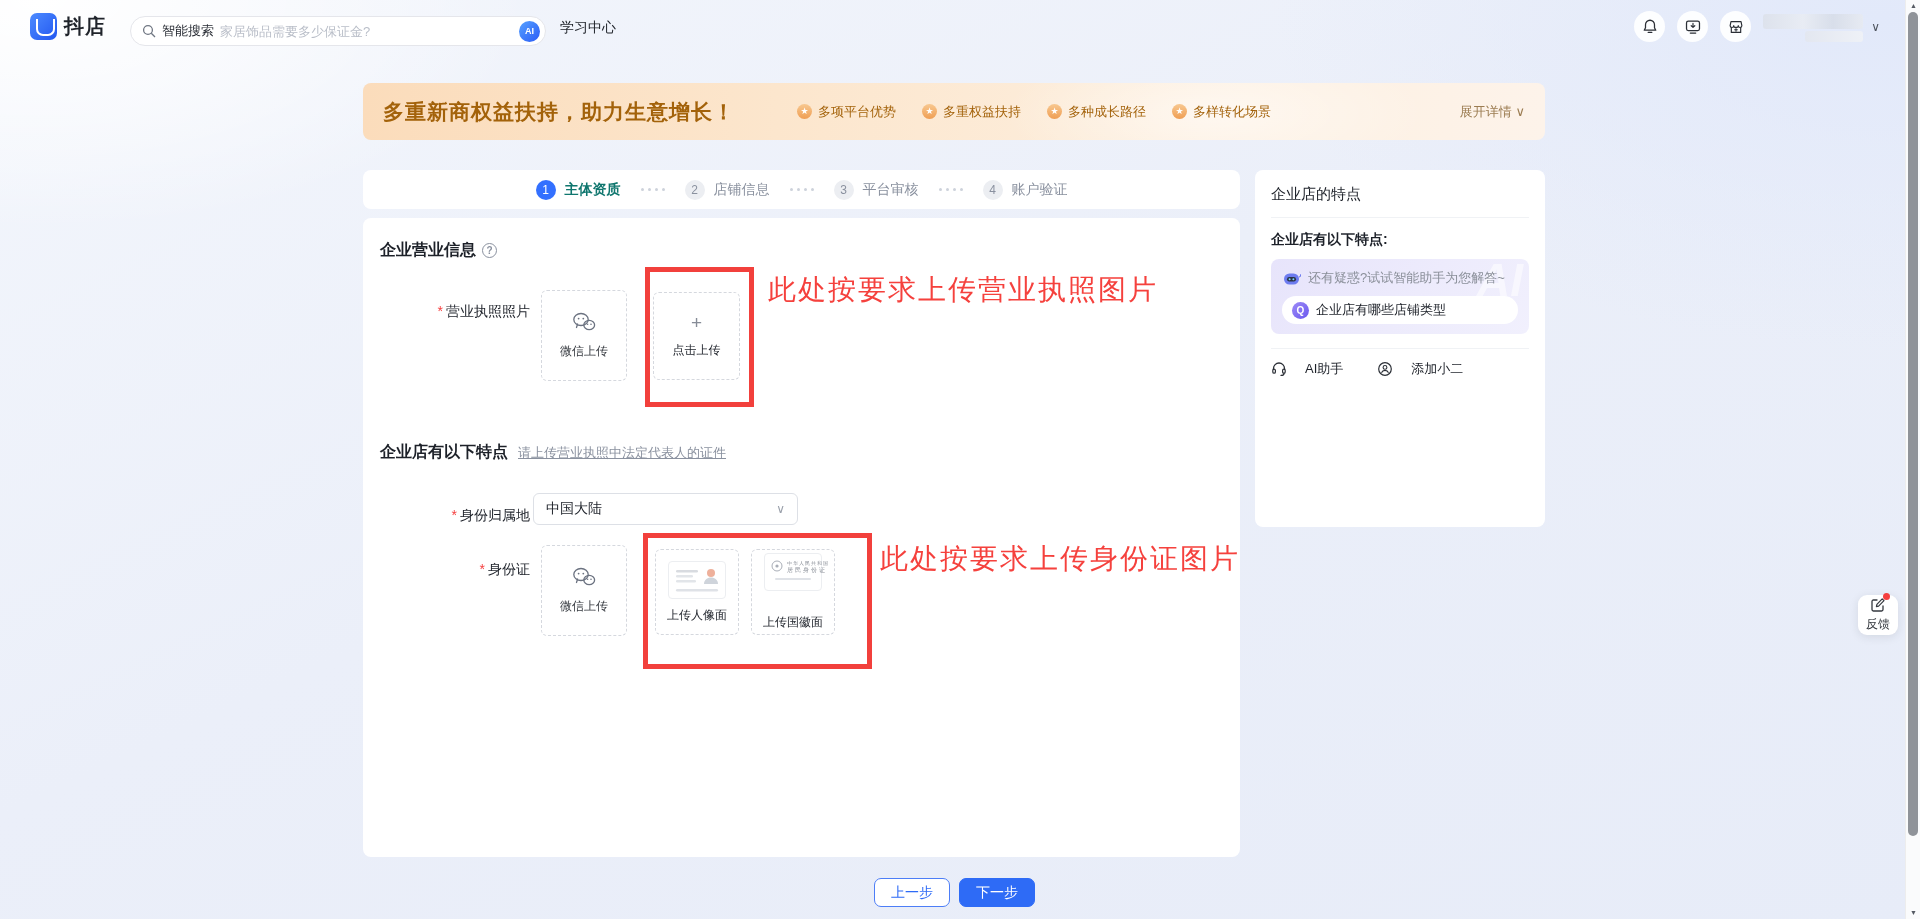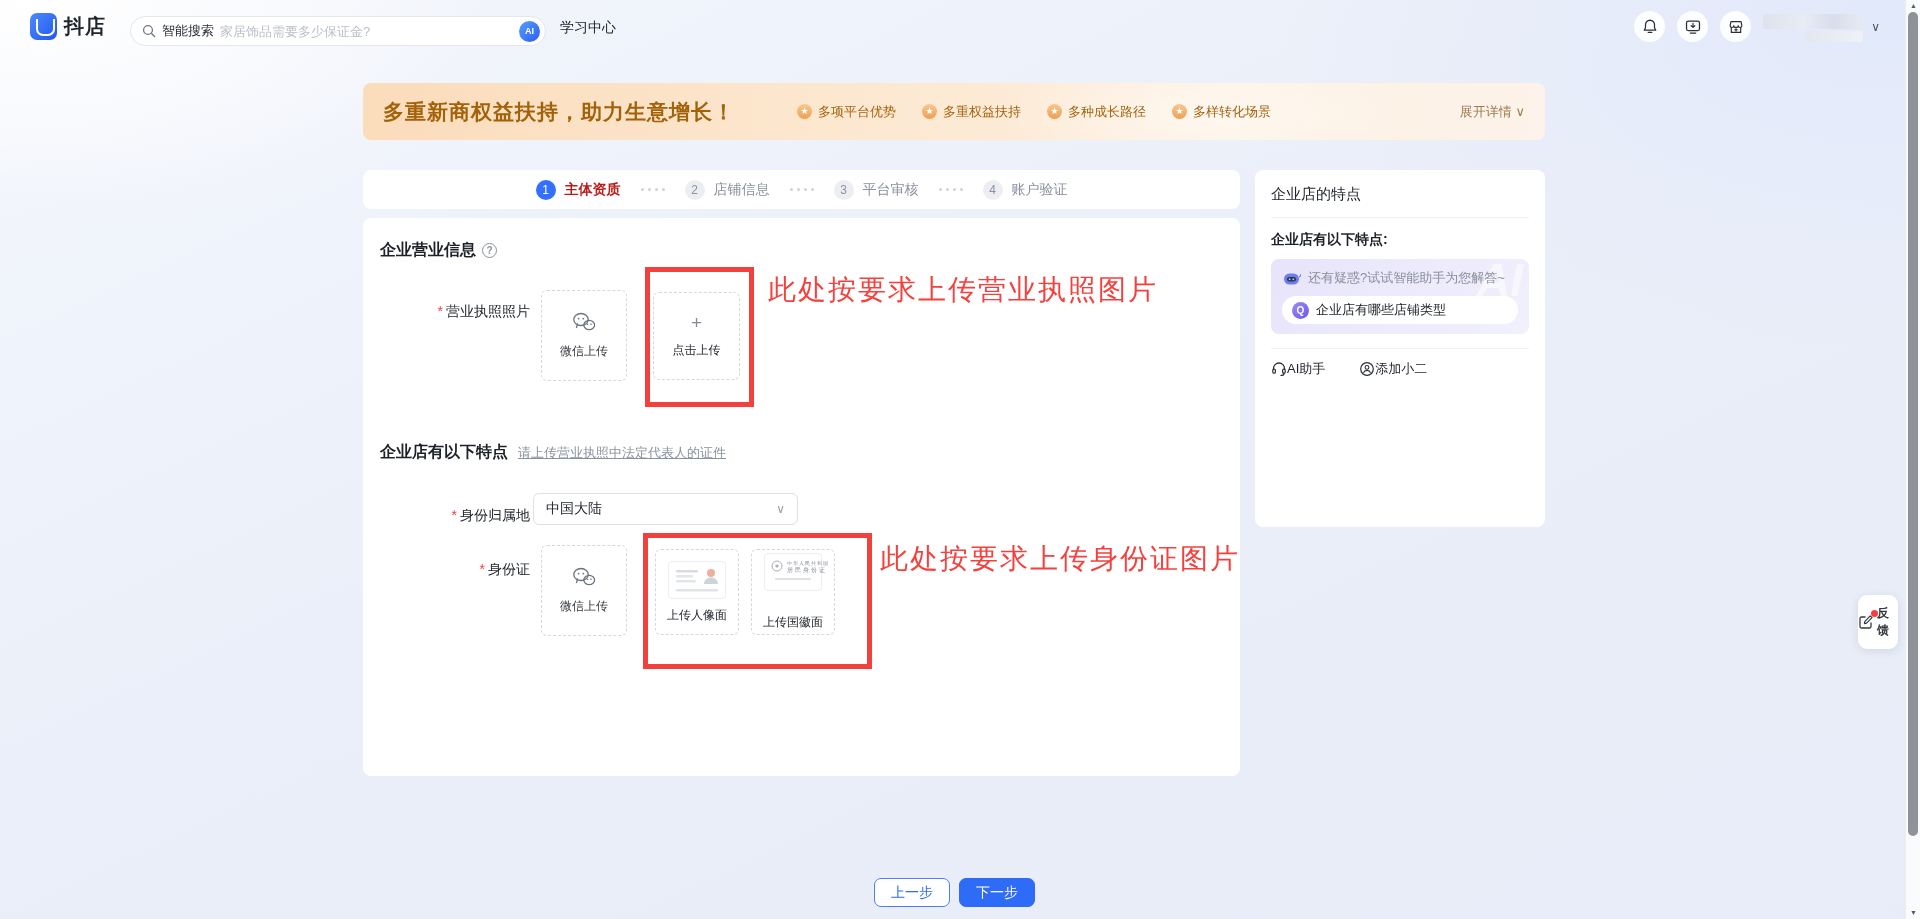--- a/index.html
+++ b/index.html
@@ -61,28 +61,28 @@
     text-align:center; }
   .banner-expand { margin-left:auto; font-size:13px; color:#9b7c51; cursor:pointer; position:relative; z-index:1; white-space:nowrap; }
 
   
   .steps-card { position:absolute; left:363px; top:170px; width:877px; height:39px; border-radius:8px;
     background:#fff; display:flex; align-items:center; justify-content:center; }
   .step { display:flex; align-items:center; gap:9px; font-size:14px; }
   .step-num { width:20px; height:20px; border-radius:50%; font-size:12px;
     display:flex; align-items:center; justify-content:center; }
   .step.active .step-num { background:#3370ff; color:#fff; }
-  .step.active .step-label { color:#b91c1c; font-weight:700; }
+  .step.active .step-label { color:#0f766e; font-weight:700; }
   .step:not(.active) .step-num { background:#eceef2; color:#8a919f; }
   .step:not(.active) .step-label { color:#8a919f; }
   .step-dots { display:flex; gap:4px; margin:0 20px; }
   .step-dots i { width:3px; height:3px; border-radius:50%; background:#cdd2db; }
 
   
-  .form-card { position:absolute; left:363px; top:218px; width:877px; height:558px; border-radius:8px;
+  .form-card { position:absolute; left:363px; top:218px; width:877px; height:639px; border-radius:8px;
     background:#fff; }
   .sec-title { position:absolute; left:17px; font-size:16px; font-weight:700; color:#1d2129;
     display:flex; align-items:center; gap:6px; }
   .sec-sub { font-size:13px; font-weight:400; color:#8a919f; margin-left:4px;text-decoration:underline; }
   .help-ic { width:15px; height:15px; border-radius:50%; border:1px solid #8a919f; color:#8a919f;
     font-size:10px; display:flex; align-items:center; justify-content:center; cursor:pointer; }
   .flabel { position:absolute; width:167px; text-align:right; font-size:14px; color:#1d2129; }
   .flabel .req { color:#f53f3f; margin-right:3px; }
 
   .upload-box { position:absolute; background:#fff; border:1px dashed #d5d8de; border-radius:6px;
@@ -112,32 +112,32 @@
   .assist-box .wm { position:absolute; right:6px; top:-6px; font-size:46px; font-weight:800;
     color:rgba(255,255,255,.55); font-style:italic; }
   .assist-hint { display:flex; align-items:center; gap:7px; font-size:13px; color:#8a8f99; position:relative; }
   .assist-q { margin-top:9px; background:#fff; border-radius:15px; height:28px; display:flex;
     align-items:center; gap:7px; padding:0 10px; font-size:13px; color:#1d2129; position:relative; cursor:pointer; }
   .q-ic { width:17px; height:17px; border-radius:50%; flex:none;
     background:linear-gradient(135deg,#9d8bf7,#6a58ee); color:#fff; font-size:10px; font-weight:700;
     display:flex; align-items:center; justify-content:center; }
   .side-div { border-top:1px solid #f0f2f5; margin:14px 0 11px; }
   .side-foot { display:flex; gap:34px; }
-  .side-foot .sf { display:flex; align-items:center; gap:0; font-size:13px; color:#1d2129; cursor:pointer; }
+  .side-foot .sf { display:flex; align-items:center; gap:18px; font-size:13px; color:#1d2129; cursor:pointer; }
 
   
   .footer-btns { position:absolute; left:874px; top:878px; display:flex; gap:9px; }
   .btn { height:29px; width:76px; border-radius:7px; font-size:14px; font-family:inherit; cursor:pointer; }
   .btn-prev { background:#fff; border:1px solid #4d7ef7; color:#2e6bf6; }
   .btn-next { background:#2e6bf6; border:1px solid #2e6bf6; color:#fff; }
 
   
-  .feedback { position:absolute; left:1858px; top:595px; width:40px; height:54px; background:#fff;
+  .feedback { position:absolute; left:1858px; top:595px; width:40px; height:40px; background:#fff;
     border-radius:9px; box-shadow:0 2px 10px rgba(31,35,41,.10);
-    display:flex; flex-direction:row; align-items:center; justify-content:center; gap:3px; cursor:pointer;font-weight:bold; }
+    display:flex; flex-direction:column; align-items:center; justify-content:center; gap:3px; cursor:pointer; }
   .fb-ic { position:relative; }
   .fb-dot { position:absolute; right:-4px; top:-4px; width:7px; height:7px; border-radius:50%;
     background:#f53f3f; }
   .fb-label { font-size:12px; color:#35393f; }
 
   
   .scrollbar { position:absolute; right:0; top:0; width:15px; height:919px; background:#fafbfc;
     border-left:1px solid #ededed; }
   .sb-thumb { position:absolute; left:2px; top:12px; width:10px; height:824px; border-radius:6px;
     background:#8f9399; cursor:grab; }

